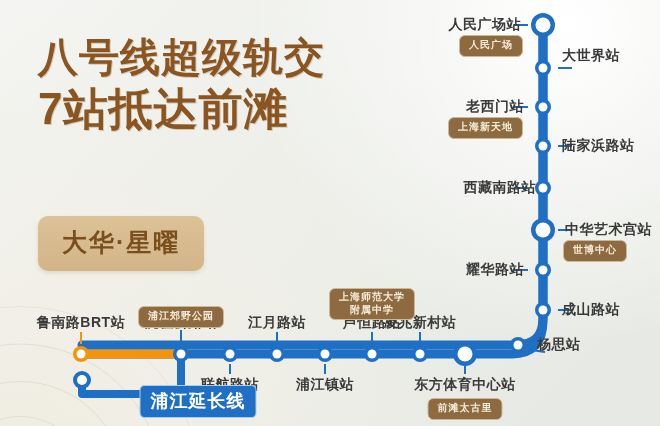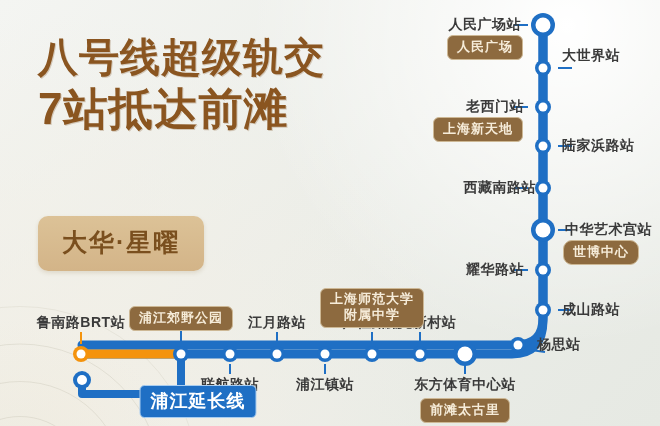--- a/index.html
+++ b/index.html
@@ -75,31 +75,31 @@
   .lbl.right { transform:translateY(-50%); }
   .lbl.left  { transform:translate(-100%,-50%); }
   .lbl.above { transform:translate(-50%,-100%); }
   .lbl.below { transform:translate(-50%,0); }
 
   
   .poi {
     position:absolute; z-index:5;
     background:#8d6a3f;
     color:#f6ecd9;
-    font-size:13px; font-weight:bold;
+    font-size:10px; font-weight:bold;
     letter-spacing:1px;
     padding:3px 9px 4px 9px;
     border-radius:6px;
     border:1.5px solid #cdb895;
     white-space:nowrap;
     line-height:1.25;
     text-align:center;
   }
   .poi.c  { transform:translateX(-50%); }
-  .poi.r  { transform:translateX(0);border-radius:9px; }
+  .poi.r  { transform:translateX(0); }
   .poi.l  { transform:translateX(-100%); }
   .poi.two { padding:2px 9px 3px 9px; }
 
   .poi-blue {
     position:absolute; z-index:5;
     background:#1f6fc4;
     color:#ffffff;
     font-size:18px; font-weight:bold;
     letter-spacing:1px;
     padding:3px 10px 4px 10px;

